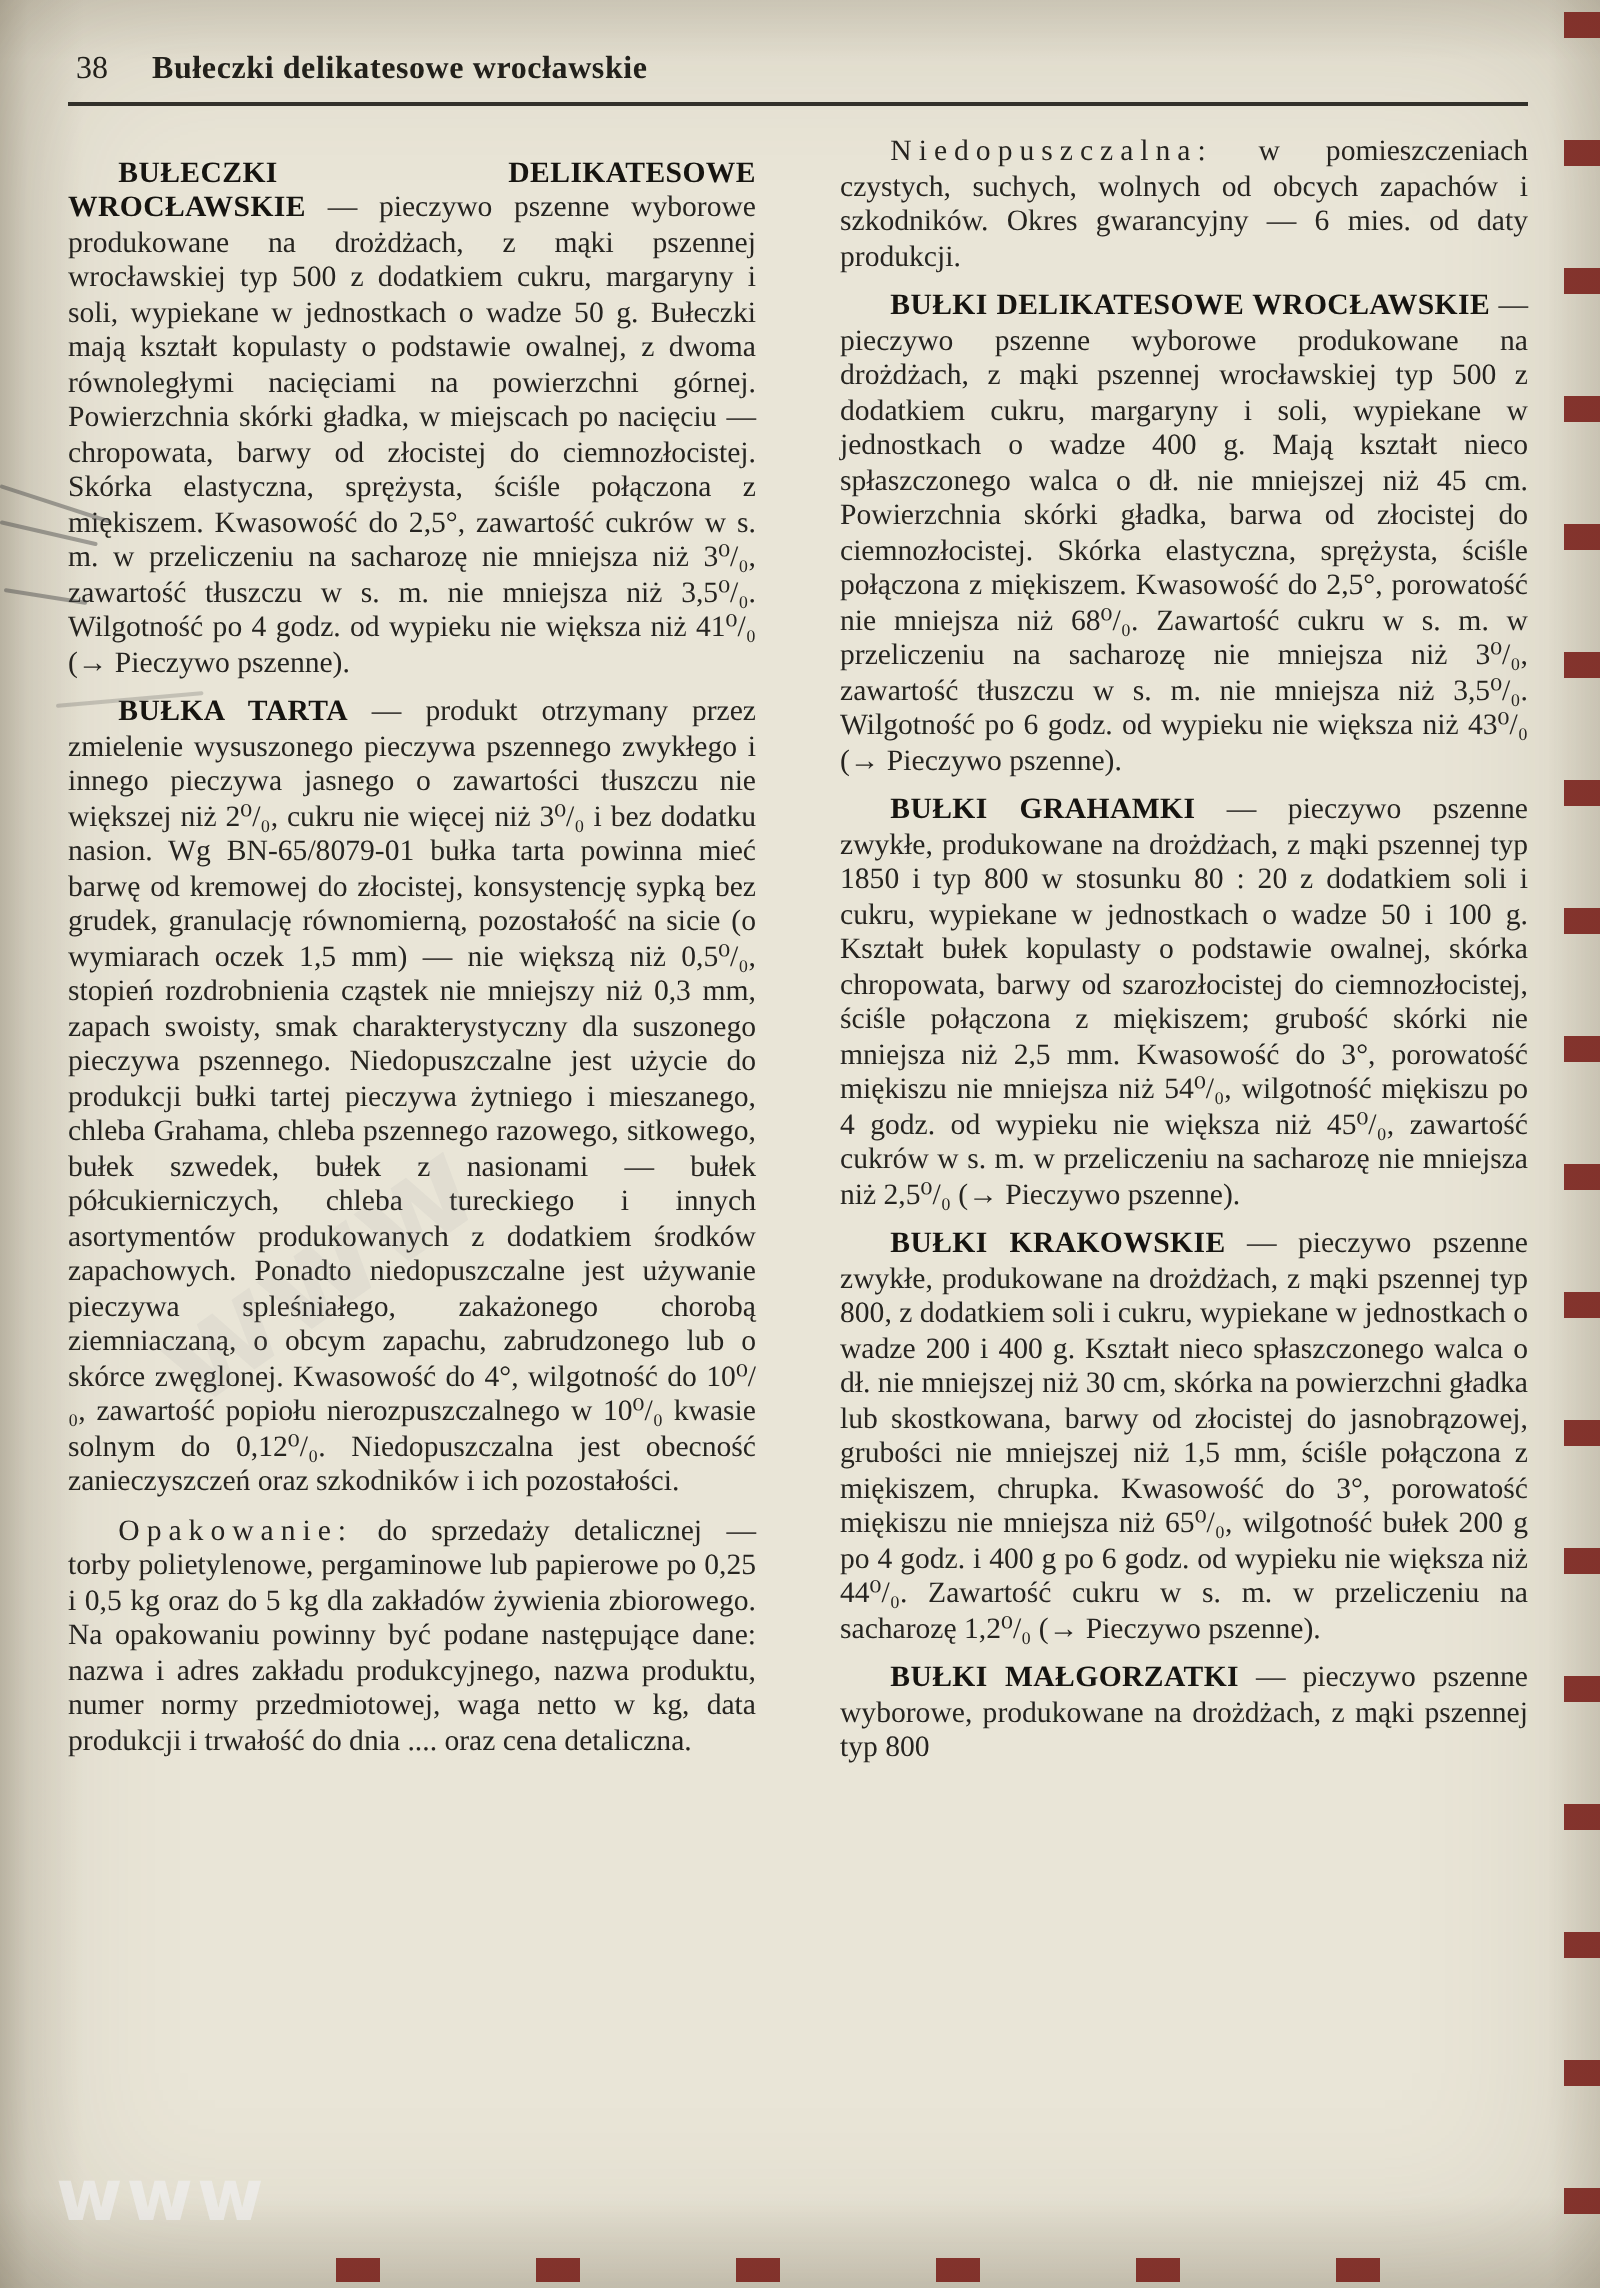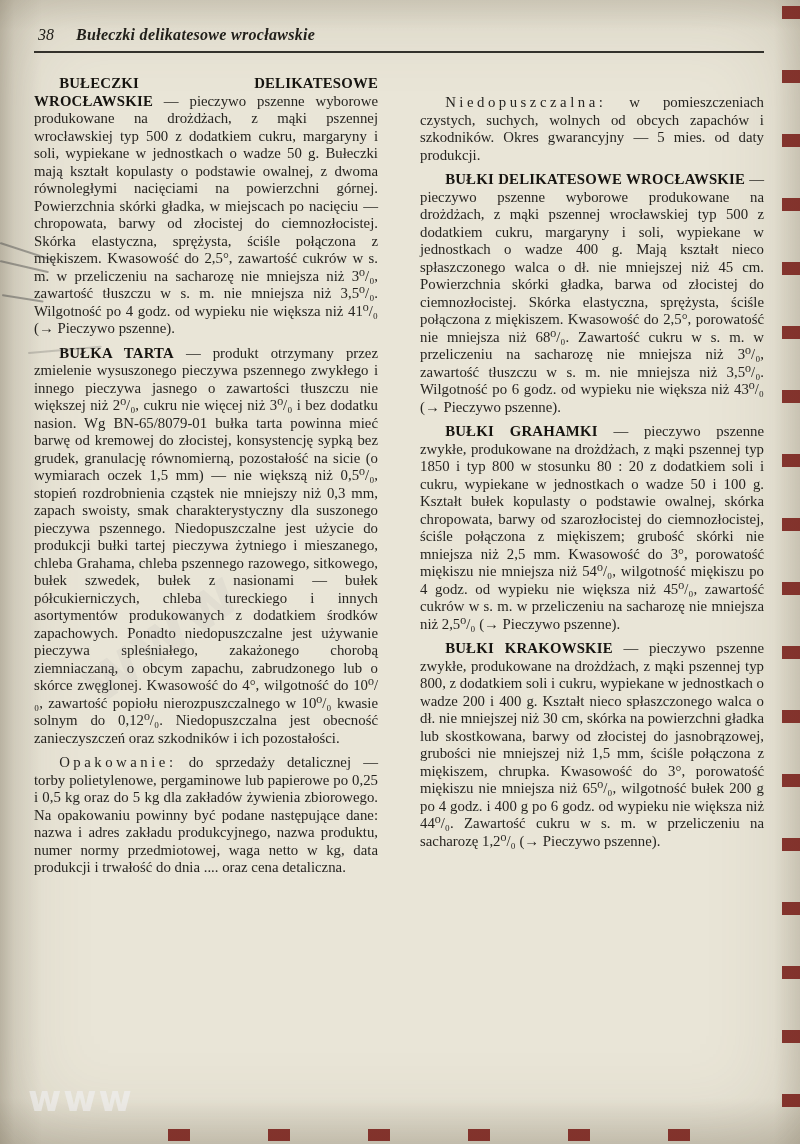--- a/index.html
+++ b/index.html
@@ -18,21 +18,20 @@
       linear-gradient(180deg, rgba(110,100,80,0.14) 0px, rgba(0,0,0,0) 30px),
       #e9e5d7;
     box-shadow: inset 0 0 90px rgba(100,88,60,0.22);
   }
   .content{position:absolute;left:34px;right:36px;top:26px;}
   .header{
     display:flex;align-items:flex-start;gap:22px;
     padding:0 2px 7px 4px;
     border-bottom:2px solid #33312b;
     color:#22201b;
-    font-style:italic;
   }
   .page-number{font-size:16px;}
   .page-title{font-weight:bold;font-size:16px;letter-spacing:0.3px;}
   .columns{display:flex;gap:42px;margin-top:15px;align-items:center;}
   .col{
     flex:1;min-width:0;
     text-align:justify;
     font-size:14.8px;line-height:17.5px;
     color:#262420;
   }
@@ -76,24 +75,25 @@
 
     <div class="columns">
 
       <div class="col">
         <p class="para entry"><b class="term">BUŁECZKI DELIKATESOWE WROCŁAWSKIE</b><span> — pieczywo pszenne wyborowe produkowane na drożdżach, z mąki pszennej wrocławskiej typ 500 z dodatkiem cukru, margaryny i soli, wypiekane w jednostkach o wadze 50 g. Bułeczki mają kształt kopulasty o podstawie owalnej, z dwoma równoległymi nacięciami na powierzchni górnej. Powierzchnia skórki gładka, w miejscach po nacięciu — chropowata, barwy od złocistej do ciemnozłocistej. Skórka elastyczna, sprężysta, ściśle połączona z miękiszem. Kwasowość do 2,5°, zawartość cukrów w s. m. w przeliczeniu na sacharozę nie mniejsza niż 3⁰/₀, zawartość tłuszczu w s. m. nie mniejsza niż 3,5⁰/₀. Wilgotność po 4 godz. od wypieku nie większa niż 41⁰/₀ (→ Pieczywo pszenne).</span></p>
         <p class="para entry"><b class="term">BUŁKA TARTA</b><span> — produkt otrzymany przez zmielenie wysuszonego pieczywa pszennego zwykłego i innego pieczywa jasnego o zawartości tłuszczu nie większej niż 2⁰/₀, cukru nie więcej niż 3⁰/₀ i bez dodatku nasion. Wg BN-65/8079-01 bułka tarta powinna mieć barwę od kremowej do złocistej, konsystencję sypką bez grudek, granulację równomierną, pozostałość na sicie (o wymiarach oczek 1,5 mm) — nie większą niż 0,5⁰/₀, stopień rozdrobnienia cząstek nie mniejszy niż 0,3 mm, zapach swoisty, smak charakterystyczny dla suszonego pieczywa pszennego. Niedopuszczalne jest użycie do produkcji bułki tartej pieczywa żytniego i mieszanego, chleba Grahama, chleba pszennego razowego, sitkowego, bułek szwedek, bułek z nasionami — bułek półcukierniczych, chleba tureckiego i innych asortymentów produkowanych z dodatkiem środków zapachowych. Ponadto niedopuszczalne jest używanie pieczywa spleśniałego, zakażonego chorobą ziemniaczaną, o obcym zapachu, zabrudzonego lub o skórce zwęglonej. Kwasowość do 4°, wilgotność do 10⁰/₀, zawartość popiołu nierozpuszczalnego w 10⁰/₀ kwasie solnym do 0,12⁰/₀. Niedopuszczalna jest obecność zanieczyszczeń oraz szkodników i ich pozostałości.</span></p>
         <p class="para entry"><span class="spaced">Opakowanie:</span><span> do sprzedaży detalicznej — torby polietylenowe, pergaminowe lub papierowe po 0,25 i 0,5 kg oraz do 5 kg dla zakładów żywienia zbiorowego. Na opakowaniu powinny być podane następujące dane: nazwa i adres zakładu produkcyjnego, nazwa produktu, numer normy przedmiotowej, waga netto w kg, data produkcji i trwałość do dnia .... oraz cena detaliczna.</span></p>
       </div>
 
       <div class="col">
-        <p class="para"><span class="spaced">Niedopuszczalna:</span><span> w pomieszczeniach czystych, suchych, wolnych od obcych zapachów i szkodników. Okres gwarancyjny — 5 mies. od daty produkcji.</span></p>
+        <p class="para"><span class="spaced">Niedopuszczalna:</span><span> w pomieszczeniach czystych, suchych, wolnych od obcych zapachów i szkodników. Okres gwarancyjny — 6 mies. od daty produkcji.</span></p>
         <p class="para entry"><b class="term">BUŁKI DELIKATESOWE WROCŁAWSKIE</b><span> — pieczywo pszenne wyborowe produkowane na drożdżach, z mąki pszennej wrocławskiej typ 500 z dodatkiem cukru, margaryny i soli, wypiekane w jednostkach o wadze 400 g. Mają kształt nieco spłaszczonego walca o dł. nie mniejszej niż 45 cm. Powierzchnia skórki gładka, barwa od złocistej do ciemnozłocistej. Skórka elastyczna, sprężysta, ściśle połączona z miękiszem. Kwasowość do 2,5°, porowatość nie mniejsza niż 68⁰/₀. Zawartość cukru w s. m. w przeliczeniu na sacharozę nie mniejsza niż 3⁰/₀, zawartość tłuszczu w s. m. nie mniejsza niż 3,5⁰/₀. Wilgotność po 6 godz. od wypieku nie większa niż 43⁰/₀ (→ Pieczywo pszenne).</span></p>
         <p class="para entry"><b class="term">BUŁKI GRAHAMKI</b><span> — pieczywo pszenne zwykłe, produkowane na drożdżach, z mąki pszennej typ 1850 i typ 800 w stosunku 80 : 20 z dodatkiem soli i cukru, wypiekane w jednostkach o wadze 50 i 100 g. Kształt bułek kopulasty o podstawie owalnej, skórka chropowata, barwy od szarozłocistej do ciemnozłocistej, ściśle połączona z miękiszem; grubość skórki nie mniejsza niż 2,5 mm. Kwasowość do 3°, porowatość miękiszu nie mniejsza niż 54⁰/₀, wilgotność miękiszu po 4 godz. od wypieku nie większa niż 45⁰/₀, zawartość cukrów w s. m. w przeliczeniu na sacharozę nie mniejsza niż 2,5⁰/₀ (→ Pieczywo pszenne).</span></p>
         <p class="para entry"><b class="term">BUŁKI KRAKOWSKIE</b><span> — pieczywo pszenne zwykłe, produkowane na drożdżach, z mąki pszennej typ 800, z dodatkiem soli i cukru, wypiekane w jednostkach o wadze 200 i 400 g. Kształt nieco spłaszczonego walca o dł. nie mniejszej niż 30 cm, skórka na powierzchni gładka lub skostkowana, barwy od złocistej do jasnobrązowej, grubości nie mniejszej niż 1,5 mm, ściśle połączona z miękiszem, chrupka. Kwasowość do 3°, porowatość miękiszu nie mniejsza niż 65⁰/₀, wilgotność bułek 200 g po 4 godz. i 400 g po 6 godz. od wypieku nie większa niż 44⁰/₀. Zawartość cukru w s. m. w przeliczeniu na sacharozę 1,2⁰/₀ (→ Pieczywo pszenne).</span></p>
+        <p class="para entry"><b class="term">BUŁKI MAŁGORZATKI</b><span> — pieczywo pszenne wyborowe, produkowane na drożdżach, z mąki pszennej typ 800</span></p>
       </div>
 
     </div>
   </div>
 
   <div class="marks-right"></div>
   <div class="marks-bottom"></div>
   <div class="scribble s1"></div>
   <div class="scribble s2"></div>
   <div class="scribble s3"></div>

